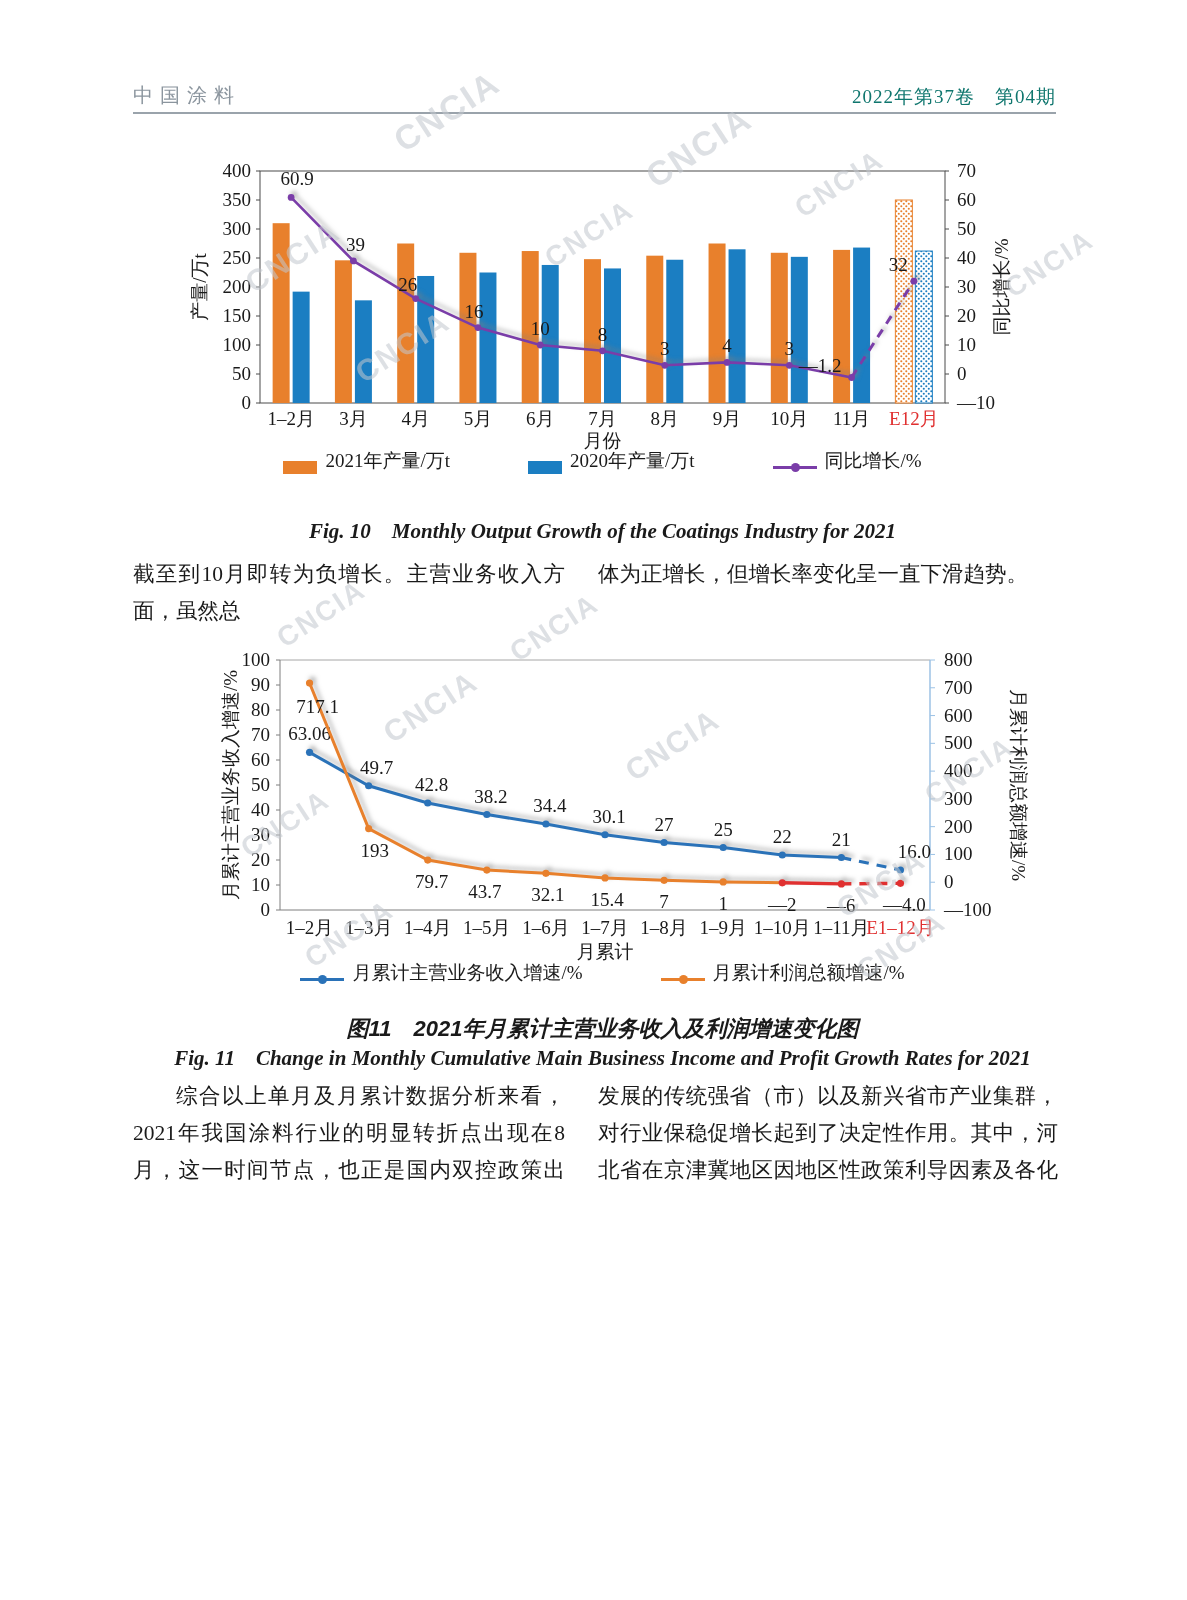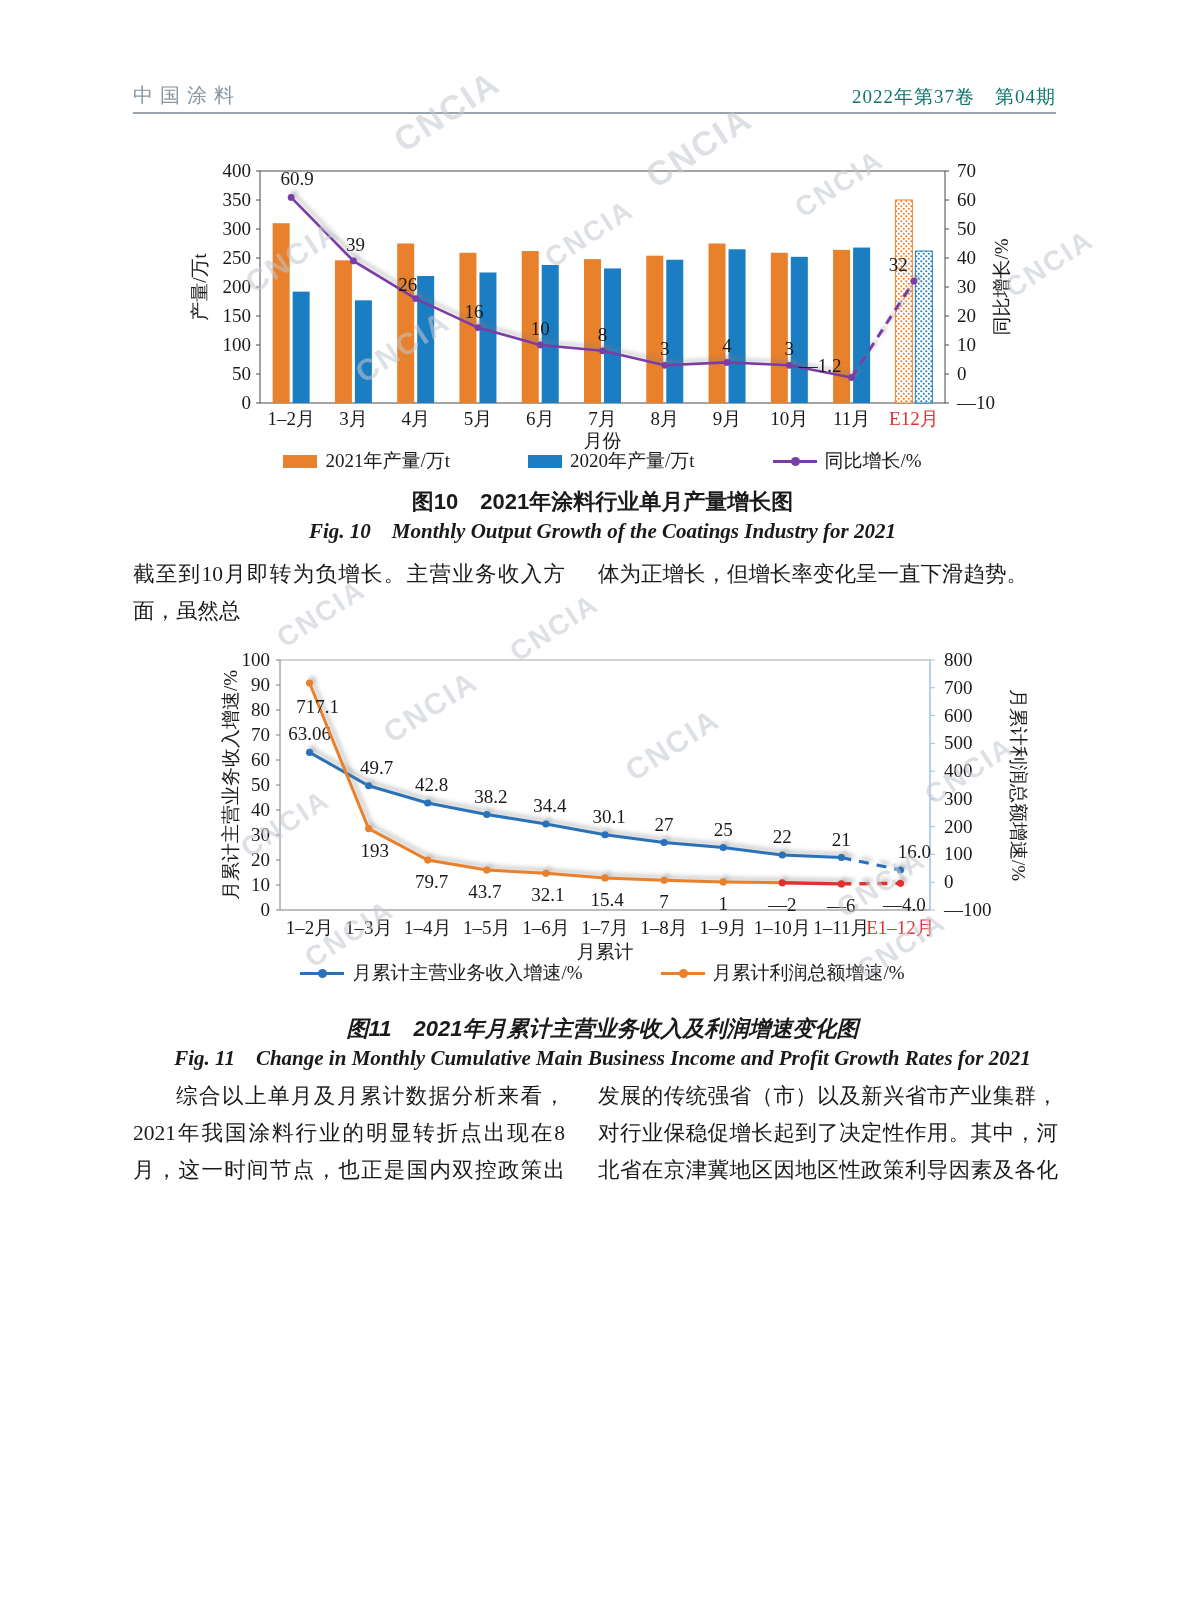--- a/index.html
+++ b/index.html
@@ -11,21 +11,21 @@
   .hdr-rule{position:absolute;left:133px;top:112px;width:923px;height:2px;background:#9aa3ab;}
   
   .chart-svg{position:absolute;left:140px;}
   #chart1-svg{top:155px;}
   #chart2-svg{top:645px;}
   svg text{font-family:"Liberation Serif","DejaVu Serif",serif;}
   .legend-row{position:absolute;left:140px;width:925px;display:flex;justify-content:center;gap:78px;
               font-size:19px;align-items:center;}
   #legend1{top:448px;}
   #legend2{top:960px;}
-  .legend-item{display:flex;align-items:center;gap:8px;}
+  .legend-item{display:flex;align-items:flex-end;gap:8px;}
   .sw-bar{width:34px;height:13px;display:inline-block;}
   .sw-line{position:relative;width:44px;height:13px;display:inline-block;}
   .sw-line .ln{position:absolute;left:0;top:5px;width:44px;height:3px;}
   .sw-line .dot{position:absolute;left:18px;top:2px;width:9px;height:9px;border-radius:50%;}
   .series-shadow{filter:drop-shadow(3px -3px 2px rgba(125,125,125,0.5));}
   
   .cap-zh{position:absolute;left:140px;width:925px;text-align:center;font-weight:bold;font-size:22px;
           font-family:"Liberation Sans","DejaVu Sans",sans-serif;}
   .cap-en{position:absolute;left:140px;width:925px;text-align:center;font-weight:bold;font-size:21px;font-style:italic;}
   #cap10-zh{top:487px;} #cap10-en{top:517px;}
@@ -182,21 +182,20 @@
         <span>2020年产量/万t</span>
       </span>
       <span class="legend-item">
         <span class="sw-line">
           <span class="ln" style="background: rgb(122, 61, 168);"></span>
           <span class="dot" style="background: rgb(122, 61, 168);"></span>
         </span>
         <span>同比增长/%</span>
       </span>
     </div>
-  <div id="cap10-zh" class="cap-zh">图10　2021年涂料行业单月产量增长图</div>
   <div id="cap10-en" class="cap-en">Fig. 10　Monthly Output Growth of the Coatings Industry for 2021</div>
 
   <div id="between-left" class="bodytext">截至到10月即转为负增长。主营业务收入方面，虽然总</div>
   <div id="between-right" class="bodytext">体为正增长，但增长率变化呈一直下滑趋势。</div>
 
   <svg id="chart2-svg" class="chart-svg" width="930" height="330" viewBox="0 0 930 330">
       <line x1="140" y1="15" x2="790" y2="15" stroke="#a6a6a6"></line>
       <line x1="140" y1="15" x2="140" y2="265" stroke="#7f7f7f"></line>
       <line x1="140" y1="265" x2="790" y2="265" stroke="#7f7f7f"></line>
       <line x1="790" y1="15" x2="790" y2="265" stroke="#9cc2e5" stroke-width="1.5"></line>

